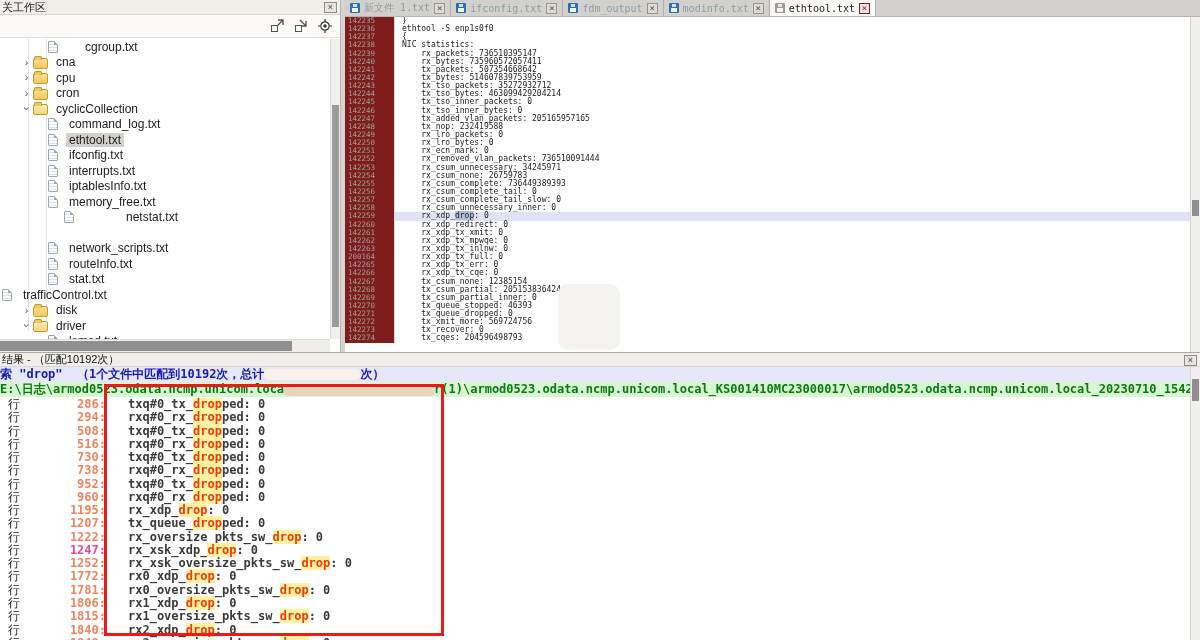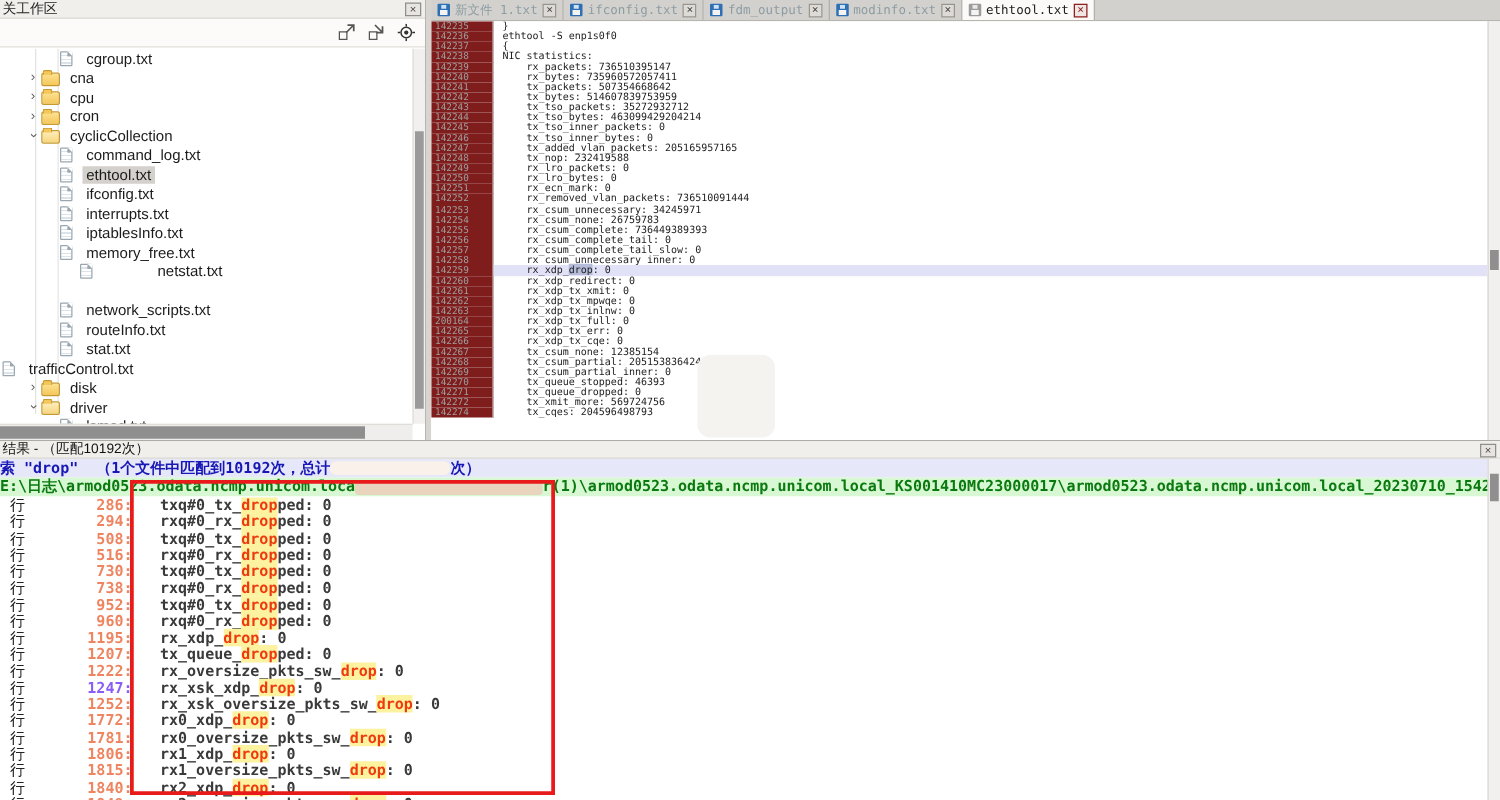--- a/index.html
+++ b/index.html
@@ -99,21 +99,21 @@
       <svg width="14" height="14" viewBox="0 0 14 14">
           <circle cx="7" cy="7" r="4.2" fill="none" stroke="#333" stroke-width="1.2"></circle>
           <circle cx="7" cy="7" r="1.7" fill="#333"></circle>
           <path d="M7 0v2.2M7 11.8V14M0 7h2.2M11.8 7H14" stroke="#333" stroke-width="1.2"></path>
         </svg>
     </span>
   </div>
   <div class="tree">
     <div class="tree-lines"></div>
     <div class="tree-lines2"></div>
-  <div class="tree-row" style="padding-left: 46px;">
+  <div class="tree-row" style="padding-left: 46px; gap: 16px;">
         <span class="ico ico-file"></span>
         <span class="tr-label">cgroup.txt</span>
       </div>
       <div class="tree-row" style="padding-left: 20px;">
         <span class="tr-arrow">›</span>
         <span class="ico ico-folder"></span>
         <span class="tr-label">cna</span>
       </div>
       <div class="tree-row" style="padding-left: 20px;">
         <span class="tr-arrow">›</span>
@@ -258,20 +258,21 @@
       <div class="ed-line"><span class="ed-num">142263</span><span class="ed-txt">    rx_xdp_tx_inlnw: 0</span></div>
       <div class="ed-line"><span class="ed-num">200164</span><span class="ed-txt">    rx_xdp_tx_full: 0</span></div>
       <div class="ed-line"><span class="ed-num">142265</span><span class="ed-txt">    rx_xdp_tx_err: 0</span></div>
       <div class="ed-line"><span class="ed-num">142266</span><span class="ed-txt">    rx_xdp_tx_cqe: 0</span></div>
       <div class="ed-line"><span class="ed-num">142267</span><span class="ed-txt">    tx_csum_none: 12385154</span></div>
       <div class="ed-line"><span class="ed-num">142268</span><span class="ed-txt">    tx_csum_partial: 205153836424</span></div>
       <div class="ed-line"><span class="ed-num">142269</span><span class="ed-txt">    tx_csum_partial_inner: 0</span></div>
       <div class="ed-line"><span class="ed-num">142270</span><span class="ed-txt">    tx_queue_stopped: 46393</span></div>
       <div class="ed-line"><span class="ed-num">142271</span><span class="ed-txt">    tx_queue_dropped: 0</span></div>
       <div class="ed-line"><span class="ed-num">142272</span><span class="ed-txt">    tx_xmit_more: 569724756</span></div>
+      <div class="ed-line"><span class="ed-num">142273</span><span class="ed-txt">    tx_recover: 0</span></div>
       <div class="ed-line"><span class="ed-num">142274</span><span class="ed-txt">    tx_cqes: 204596498793</span></div>
     </div>
   <div class="ed-blob"></div>
   <div class="ed-scroll">
       <div class="ed-thumb"></div>
     </div>
 </div>
 
 <div id="bottom">
   <div class="bp-header">
@@ -285,21 +286,21 @@
       <div class="res-row"><span class="res-hang">行</span><span class="res-no" style="color: rgb(238, 133, 96);">294:</span><span class="res-txt">rxq#0_rx_<span class="match" style="background: rgb(252, 242, 160); color: rgb(239, 58, 14);">drop</span>ped: 0</span></div>
       <div class="res-row"><span class="res-hang">行</span><span class="res-no" style="color: rgb(238, 133, 96);">508:</span><span class="res-txt">txq#0_tx_<span class="match" style="background: rgb(252, 242, 160); color: rgb(239, 58, 14);">drop</span>ped: 0</span></div>
       <div class="res-row"><span class="res-hang">行</span><span class="res-no" style="color: rgb(238, 133, 96);">516:</span><span class="res-txt">rxq#0_rx_<span class="match" style="background: rgb(252, 242, 160); color: rgb(239, 58, 14);">drop</span>ped: 0</span></div>
       <div class="res-row"><span class="res-hang">行</span><span class="res-no" style="color: rgb(238, 133, 96);">730:</span><span class="res-txt">txq#0_tx_<span class="match" style="background: rgb(252, 242, 160); color: rgb(239, 58, 14);">drop</span>ped: 0</span></div>
       <div class="res-row"><span class="res-hang">行</span><span class="res-no" style="color: rgb(238, 133, 96);">738:</span><span class="res-txt">rxq#0_rx_<span class="match" style="background: rgb(252, 242, 160); color: rgb(239, 58, 14);">drop</span>ped: 0</span></div>
       <div class="res-row"><span class="res-hang">行</span><span class="res-no" style="color: rgb(238, 133, 96);">952:</span><span class="res-txt">txq#0_tx_<span class="match" style="background: rgb(252, 242, 160); color: rgb(239, 58, 14);">drop</span>ped: 0</span></div>
       <div class="res-row"><span class="res-hang">行</span><span class="res-no" style="color: rgb(238, 133, 96);">960:</span><span class="res-txt">rxq#0_rx_<span class="match" style="background: rgb(252, 242, 160); color: rgb(239, 58, 14);">drop</span>ped: 0</span></div>
       <div class="res-row"><span class="res-hang">行</span><span class="res-no" style="color: rgb(238, 133, 96);">1195:</span><span class="res-txt">rx_xdp_<span class="match" style="background: rgb(252, 242, 160); color: rgb(239, 58, 14);">drop</span>: 0</span></div>
       <div class="res-row"><span class="res-hang">行</span><span class="res-no" style="color: rgb(238, 133, 96);">1207:</span><span class="res-txt">tx_queue_<span class="match" style="background: rgb(252, 242, 160); color: rgb(239, 58, 14);">drop</span>ped: 0</span></div>
       <div class="res-row"><span class="res-hang">行</span><span class="res-no" style="color: rgb(238, 133, 96);">1222:</span><span class="res-txt">rx_oversize_pkts_sw_<span class="match" style="background: rgb(252, 242, 160); color: rgb(239, 58, 14);">drop</span>: 0</span></div>
-      <div class="res-row"><span class="res-hang">行</span><span class="res-no" style="color: #8b5cf6;">1247:</span><span class="res-txt">rx_xsk_xdp_<span class="match" style="background: rgb(252, 242, 160); color: rgb(239, 58, 14);">drop</span>: 0</span></div>
+      <div class="res-row"><span class="res-hang">行</span><span class="res-no" style="color: #ec4899;">1247:</span><span class="res-txt">rx_xsk_xdp_<span class="match" style="background: rgb(252, 242, 160); color: rgb(239, 58, 14);">drop</span>: 0</span></div>
       <div class="res-row"><span class="res-hang">行</span><span class="res-no" style="color: rgb(238, 133, 96);">1252:</span><span class="res-txt">rx_xsk_oversize_pkts_sw_<span class="match" style="background: rgb(252, 242, 160); color: rgb(239, 58, 14);">drop</span>: 0</span></div>
       <div class="res-row"><span class="res-hang">行</span><span class="res-no" style="color: rgb(238, 133, 96);">1772:</span><span class="res-txt">rx0_xdp_<span class="match" style="background: rgb(252, 242, 160); color: rgb(239, 58, 14);">drop</span>: 0</span></div>
       <div class="res-row"><span class="res-hang">行</span><span class="res-no" style="color: rgb(238, 133, 96);">1781:</span><span class="res-txt">rx0_oversize_pkts_sw_<span class="match" style="background: rgb(252, 242, 160); color: rgb(239, 58, 14);">drop</span>: 0</span></div>
       <div class="res-row"><span class="res-hang">行</span><span class="res-no" style="color: rgb(238, 133, 96);">1806:</span><span class="res-txt">rx1_xdp_<span class="match" style="background: rgb(252, 242, 160); color: rgb(239, 58, 14);">drop</span>: 0</span></div>
       <div class="res-row"><span class="res-hang">行</span><span class="res-no" style="color: rgb(238, 133, 96);">1815:</span><span class="res-txt">rx1_oversize_pkts_sw_<span class="match" style="background: rgb(252, 242, 160); color: rgb(239, 58, 14);">drop</span>: 0</span></div>
       <div class="res-row"><span class="res-hang">行</span><span class="res-no" style="color: rgb(238, 133, 96);">1840:</span><span class="res-txt">rx2_xdp_<span class="match" style="background: rgb(252, 242, 160); color: rgb(239, 58, 14);">drop</span>: 0</span></div>
       <div class="res-row"><span class="res-hang">行</span><span class="res-no" style="color: rgb(238, 133, 96);">1849:</span><span class="res-txt">rx2_oversize_pkts_sw_<span class="match" style="background: rgb(252, 242, 160); color: rgb(239, 58, 14);">drop</span>: 0</span></div>
     </div>
   <div class="bp-scroll">
       <div class="bp-thumb"></div>

